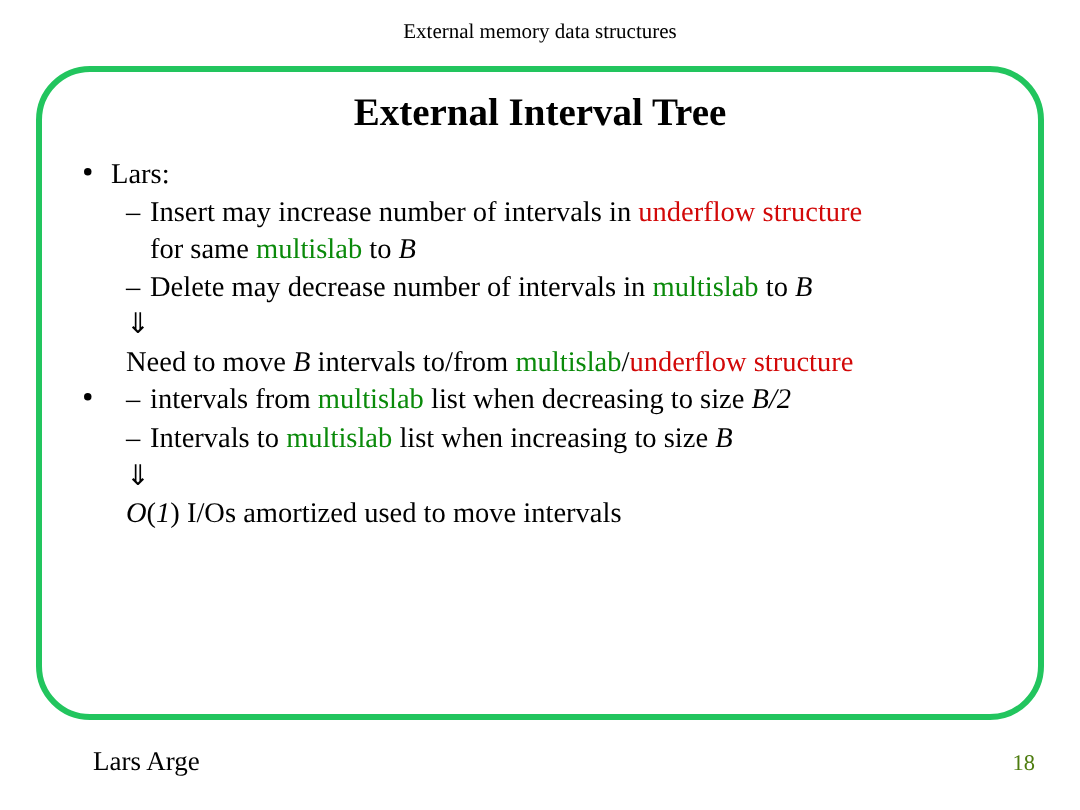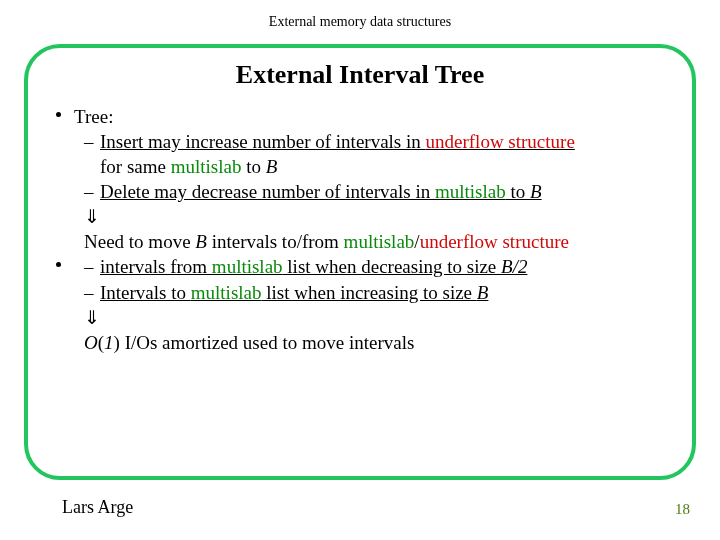--- a/index.html
+++ b/index.html
@@ -41,21 +41,21 @@
   .b1 { padding-left: 26px; position: relative; }
   .b1 .dot {
     position: absolute;
     left: 8px;
     top: 8px;
     width: 5px;
     height: 5px;
     background: #000;
     border-radius: 50%;
   }
-  .b2 { padding-left: 52px; position: relative; text-decoration: underline; }
+  .b2 { padding-left: 52px; position: relative; }
   .b2::before {
     content: "–";
     position: absolute;
     left: 36px;
     top: 0;
   }
   .cont { padding-left: 52px; }
   .arr { padding-left: 36px; }
   .arrow-sym { font-family: "Times New Roman", serif; }
   .red { color: #d20808; }
@@ -81,21 +81,21 @@
 
 <div class="header">External memory data structures</div>
 
 <div class="frame">
   <div class="title">External Interval Tree</div>
 
   <div class="content">
 
     <div class="b1">
       <span class="dot"></span>
-      <span>Tree:</span>
+      <span>Lars:</span>
     </div>
 
     <div class="b2">
       <span>Insert may increase number of intervals in </span><span class="red">underflow structure</span>
     </div>
     <div class="cont">
       <span>for same </span><span class="green">multislab</span><span> to </span><span class="italic">B</span>
     </div>
 
     <div class="b2">

